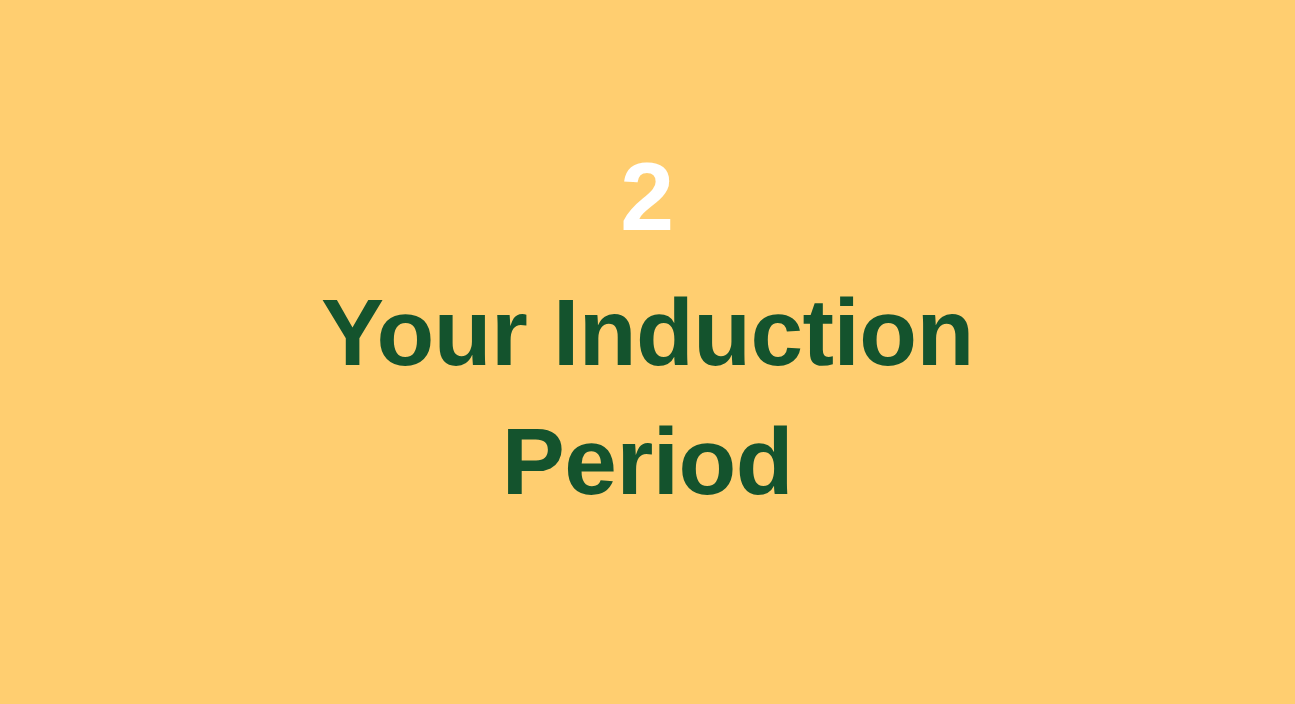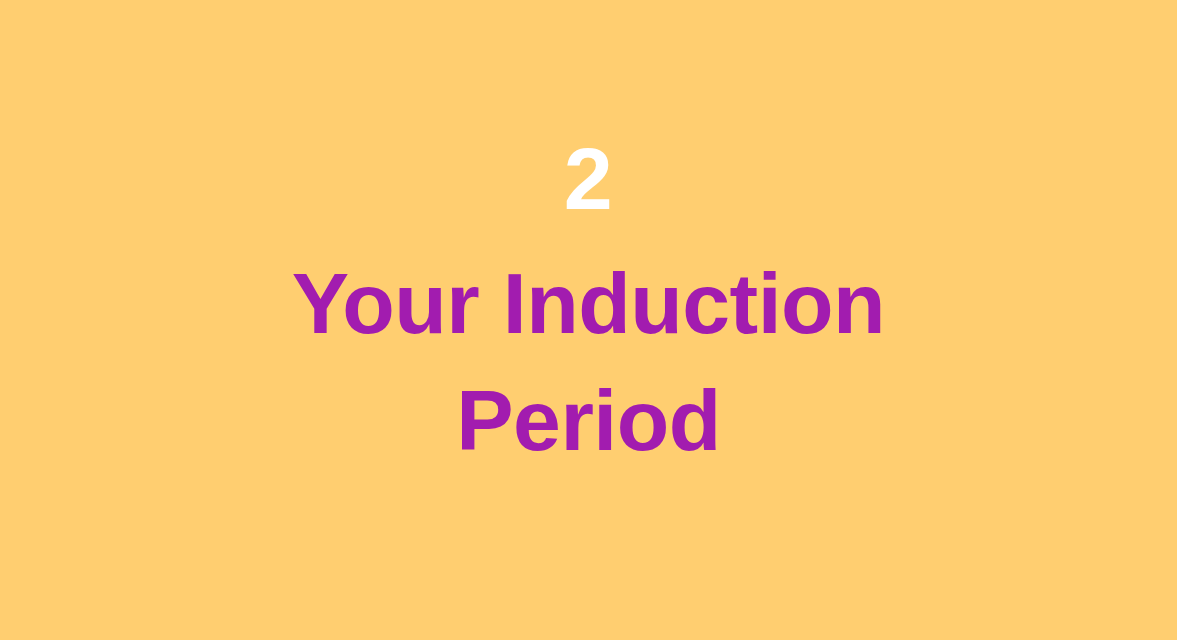--- a/index.html
+++ b/index.html
@@ -67,17 +67,17 @@
 </style>
 </head>
 <body>
 
 <div id="slide" style="background: rgb(255, 206, 112); color: rgb(255, 255, 255);">
 
   <div class="title-block">
 
     <span class="slide-number" style="color: rgb(255, 255, 255);">2</span>
 
-    <h1 class="slide-heading" style="color: #a21caf;">Your Induction Period</h1>
+    <h1 class="slide-heading" style="color: #14532d;">Your Induction Period</h1>
 
   </div>
 
 </div>
 
 </body></html>

